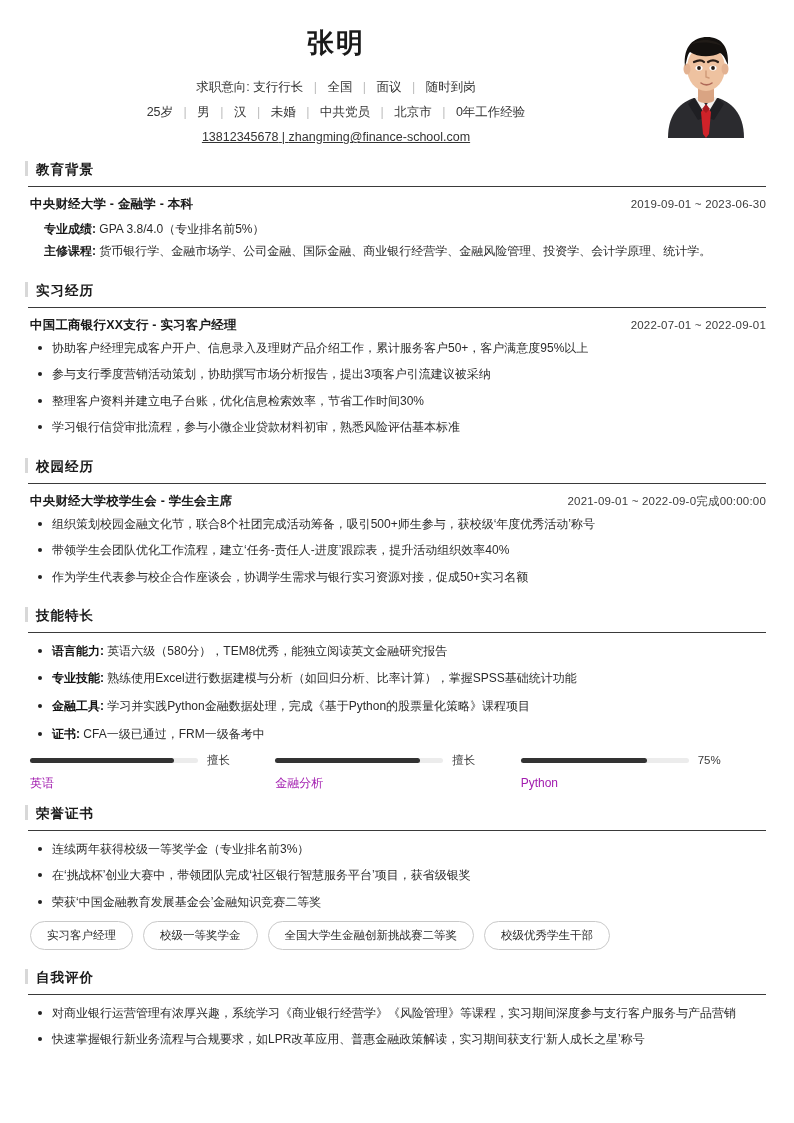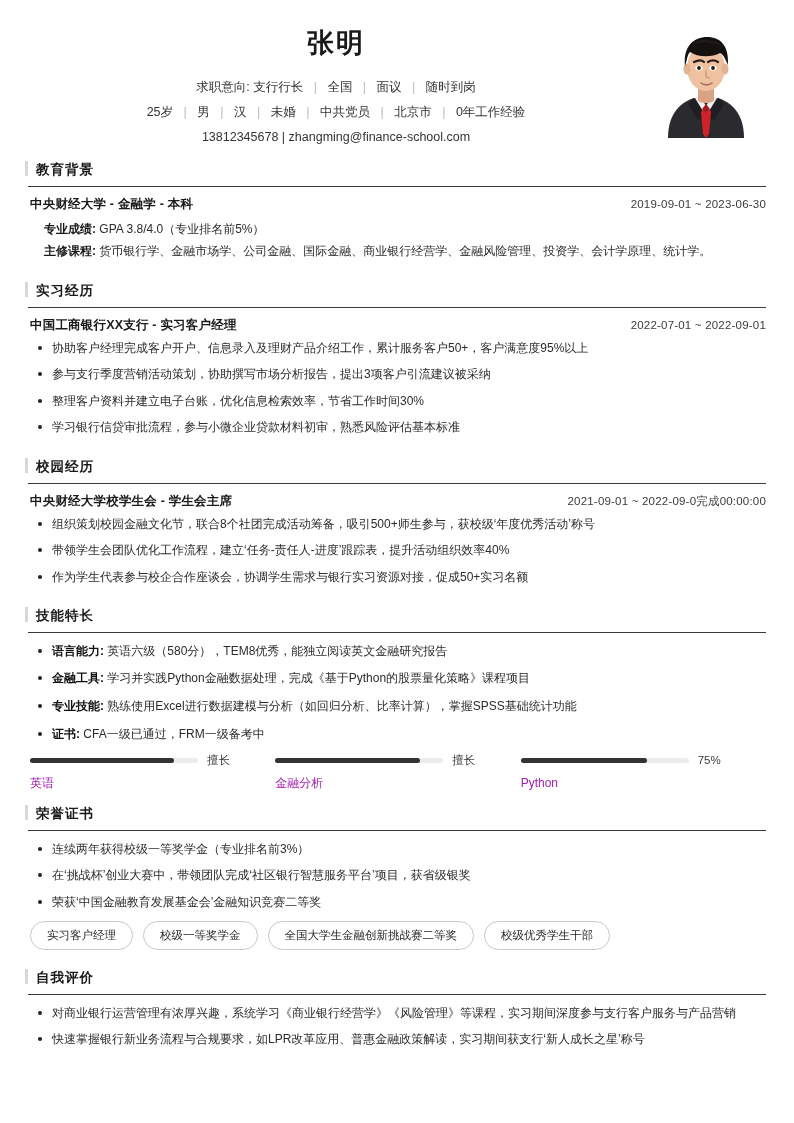--- a/index.html
+++ b/index.html
@@ -54,20 +54,21 @@
     display: inline-block;
     color: #bdbdbd;
     padding: 0 7px;
     font-weight: 300;
   }
   .meta-line .lbl { color: #333; }
   .contact-line {
     font-size: 12.5px;
     color: #333333;
     line-height: 2.0;
+    text-decoration: underline;
   }
 
   .avatar {
     width: 104px;
     height: 118px;
     flex: 0 0 104px;
     position: relative;
     overflow: hidden;
     background: #ffffff;
     margin-top: 2px;
@@ -375,26 +376,26 @@
     <div class="section">
       <div class="section-head">
         <div class="section-title">技能特长</div>
       </div>
       <ul class="bullets tight">
         <li>
           <b>语言能力:</b>
           <span>英语六级（580分），TEM8优秀，能独立阅读英文金融研究报告</span>
         </li>
         <li>
+          <b>专业技能:</b>
+          <span>熟练使用Excel进行数据建模与分析（如回归分析、比率计算），掌握SPSS基础统计功能</span>
+        </li>
+        <li>
           <b>金融工具:</b>
           <span>学习并实践Python金融数据处理，完成《基于Python的股票量化策略》课程项目</span>
-        </li>
-        <li>
-          <b>专业技能:</b>
-          <span>熟练使用Excel进行数据建模与分析（如回归分析、比率计算），掌握SPSS基础统计功能</span>
         </li>
         <li>
           <b>证书:</b>
           <span>CFA一级已通过，FRM一级备考中</span>
         </li>
       </ul>
 
       <div class="skillbars">
         <div class="skillbar">
           <div class="skillbar-row">

